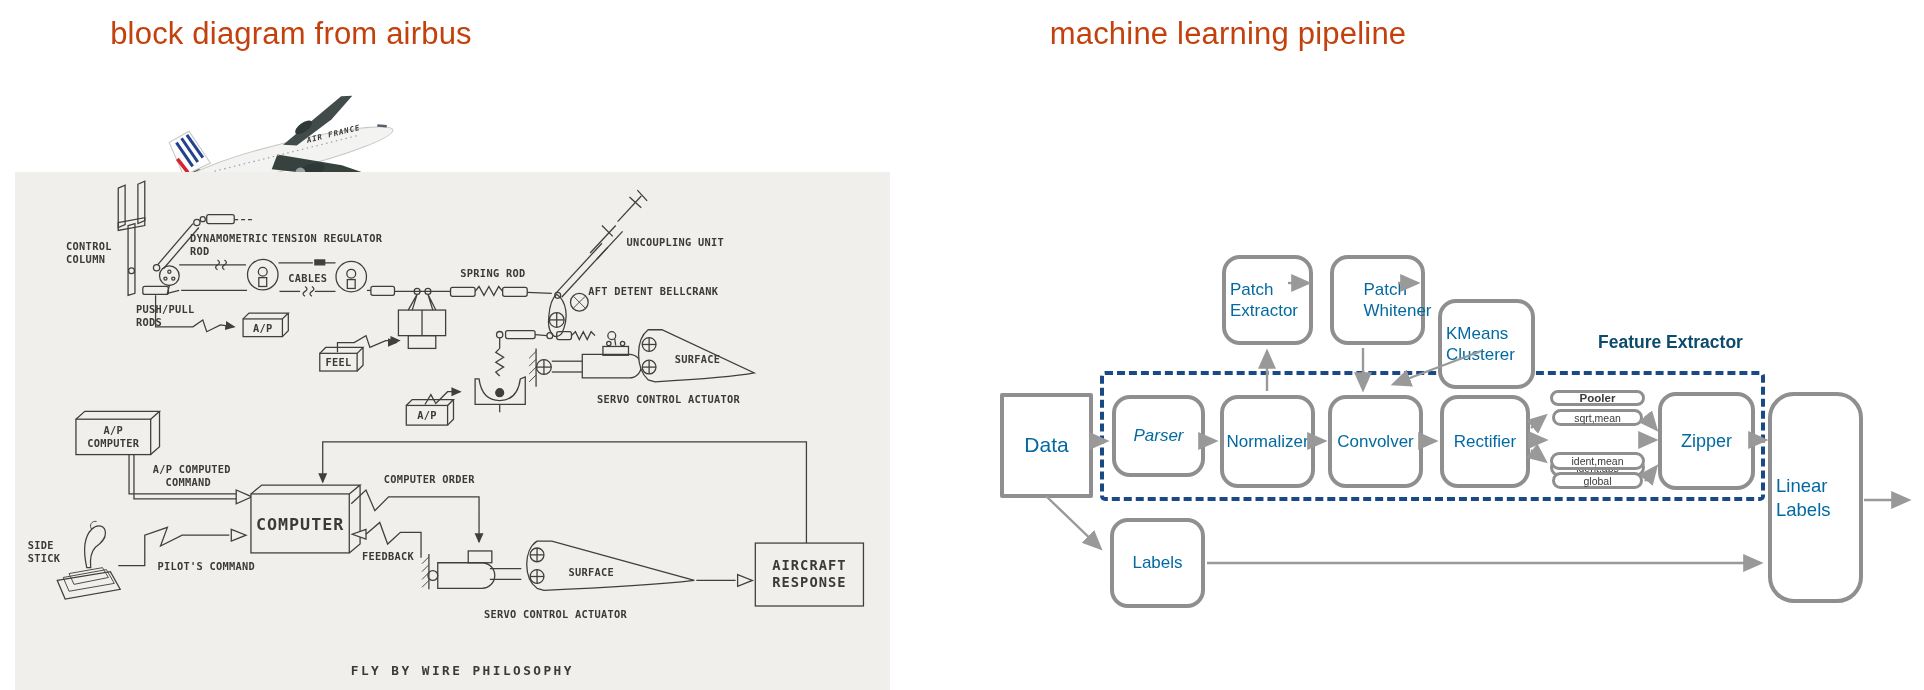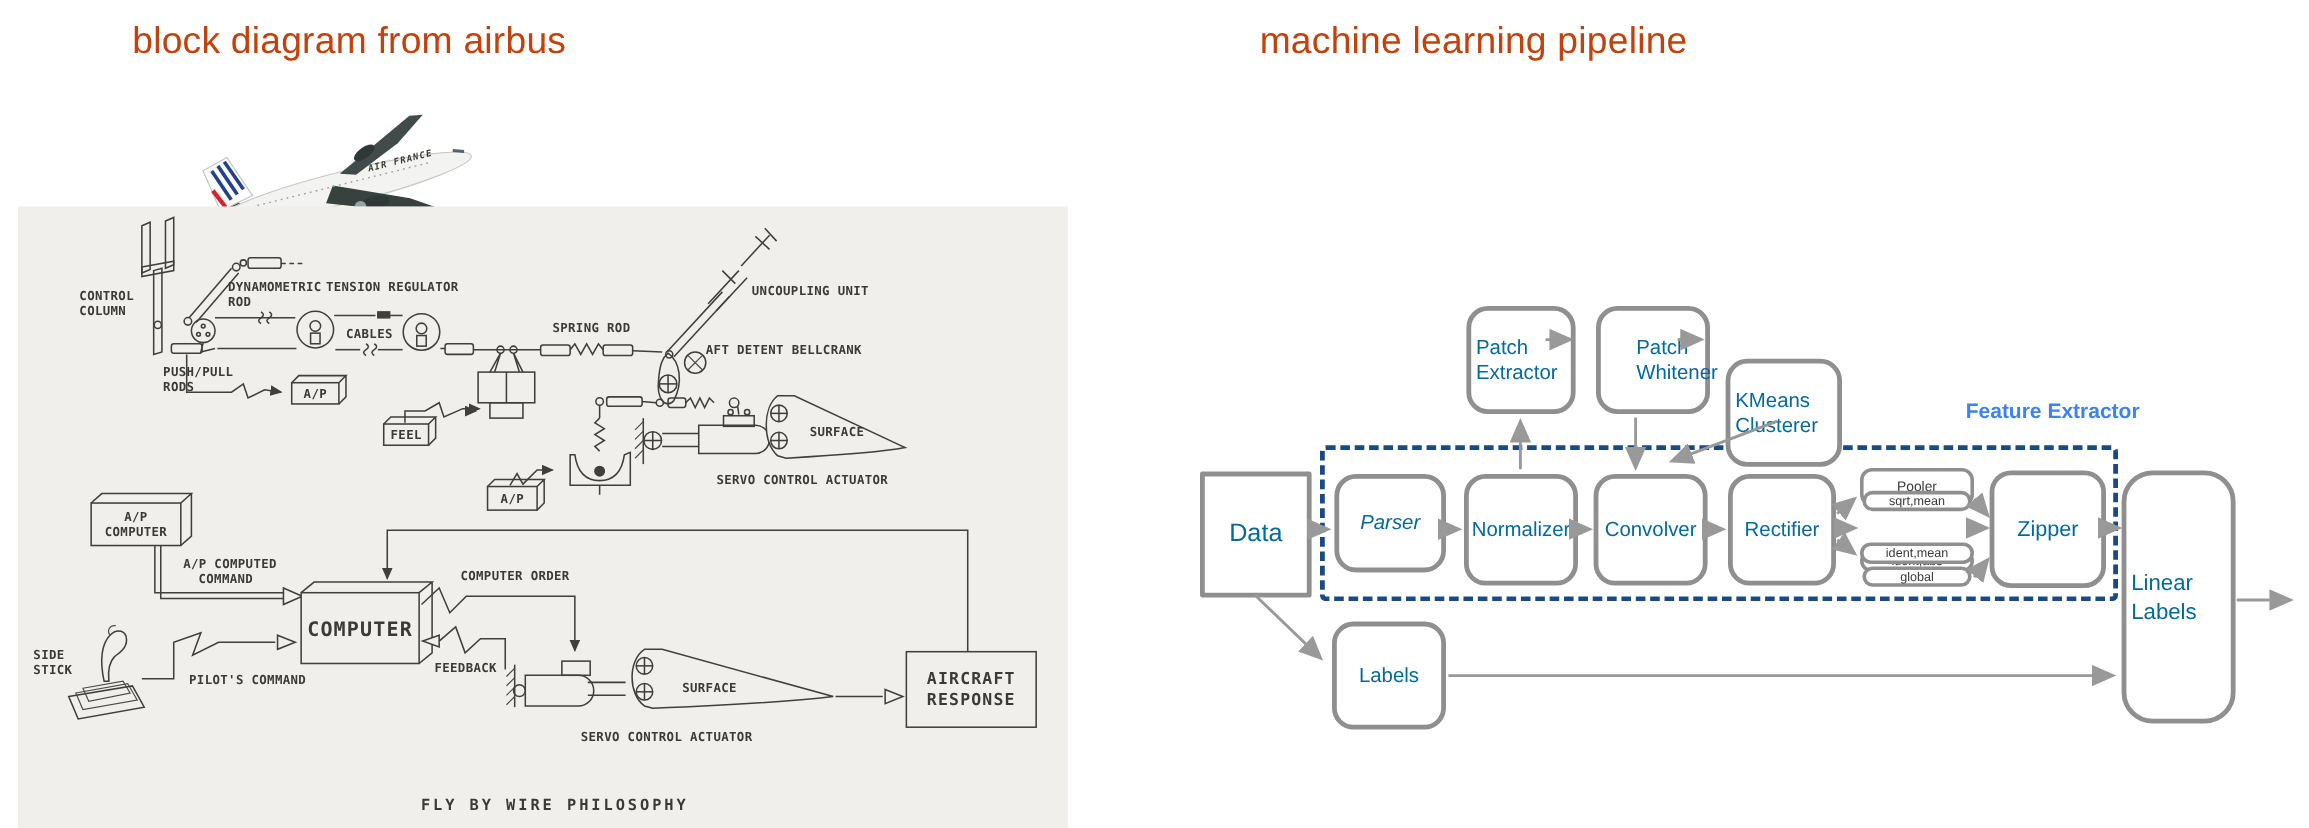--- a/index.html
+++ b/index.html
@@ -22,21 +22,21 @@
   .wht{fill:#f0efec;}
 
   
   .rbox{position:absolute;border:4px solid #8f8f8f;border-radius:18px;background:#fff;
         display:flex;align-items:center;justify-content:center;text-align:left;
         color:#0369a1;font-size:17px;line-height:1.25;box-sizing:border-box;padding:2px 4px;}
   .pill{position:absolute;border:3px solid #8f8f8f;border-radius:10px;background:#fff;
         display:flex;align-items:center;justify-content:center;color:#3a3a3a;
         font-size:10.5px;box-sizing:border-box;}
   .feature-box{position:absolute;border:4.5px dashed #1a4a86;border-radius:5px;box-sizing:border-box;}
-  .feature-label{position:absolute;color:#3b82f6;font-weight:bold;font-size:17.5px;text-align:right;}
+  .feature-label{position:absolute;color:#0c4a6e;font-weight:bold;font-size:17.5px;text-align:left;}
   .arrow-layer{position:absolute;pointer-events:none;}
 </style>
 </head>
 <body>
 
 <div class="slide-title" style="left:91px;width:400px;">block diagram from airbus</div>
 <div class="slide-title" style="left:1028px;width:400px;">machine learning pipeline</div>
 
 <svg class="scan-svg" style="left:158px;top:86px;" width="268" height="124" viewBox="0 0 268 124">
   <g transform="rotate(-14 130 70)">
@@ -315,21 +315,21 @@
 <div class="rbox" style="left:1222px;top:255px;width:91px;height:90px;">Patch Extractor</div>
 <div class="rbox" style="left:1330px;top:255px;width:95px;height:90px;padding-left:44px;">Patch Whitener</div>
 <div class="rbox" style="left:1438px;top:255px;width:97px;height:90px;margin-top:44px;">KMeans Clusterer</div>
 
 <div class="rbox" style="left:1000px;top:393px;width:93px;height:105px;border-radius:2px;font-size:21px;">Data</div>
 <div class="rbox" style="left:1112px;top:395px;width:93px;height:82px;font-style:italic;">Parser</div>
 <div class="rbox" style="left:1220px;top:395px;width:95px;height:93px;">Normalizer</div>
 <div class="rbox" style="left:1328px;top:395px;width:95px;height:93px;">Convolver</div>
 <div class="rbox" style="left:1440px;top:395px;width:90px;height:93px;">Rectifier</div>
 
-<div class="pill" style="left:1550px;top:390px;width:95px;height:32px;font-weight:normal;font-size:11.5px;">Pooler</div>
+<div class="pill" style="left:1550px;top:390px;width:95px;height:16px;font-weight:bold;font-size:11.5px;">Pooler</div>
 <div class="pill" style="left:1552px;top:409px;width:91px;height:17px;">sqrt,mean</div>
 <div class="pill" style="left:1550px;top:430px;width:95px;height:19px;margin-top:28px;">ident,abs</div>
 <div class="pill" style="left:1550px;top:452px;width:95px;height:18px;">ident,mean</div>
 <div class="pill" style="left:1552px;top:472px;width:91px;height:17px;">global</div>
 
 <div class="rbox" style="left:1658px;top:392px;width:97px;height:98px;font-size:18px;">Zipper</div>
 <div class="rbox" style="left:1768px;top:392px;width:95px;height:211px;border-radius:26px;font-size:18.5px;">Linear Labels</div>
 <div class="rbox" style="left:1110px;top:518px;width:95px;height:90px;">Labels</div>
 
 <svg class="arrow-layer" style="left:960px;top:170px;" width="964" height="520" viewBox="960 170 964 520">

